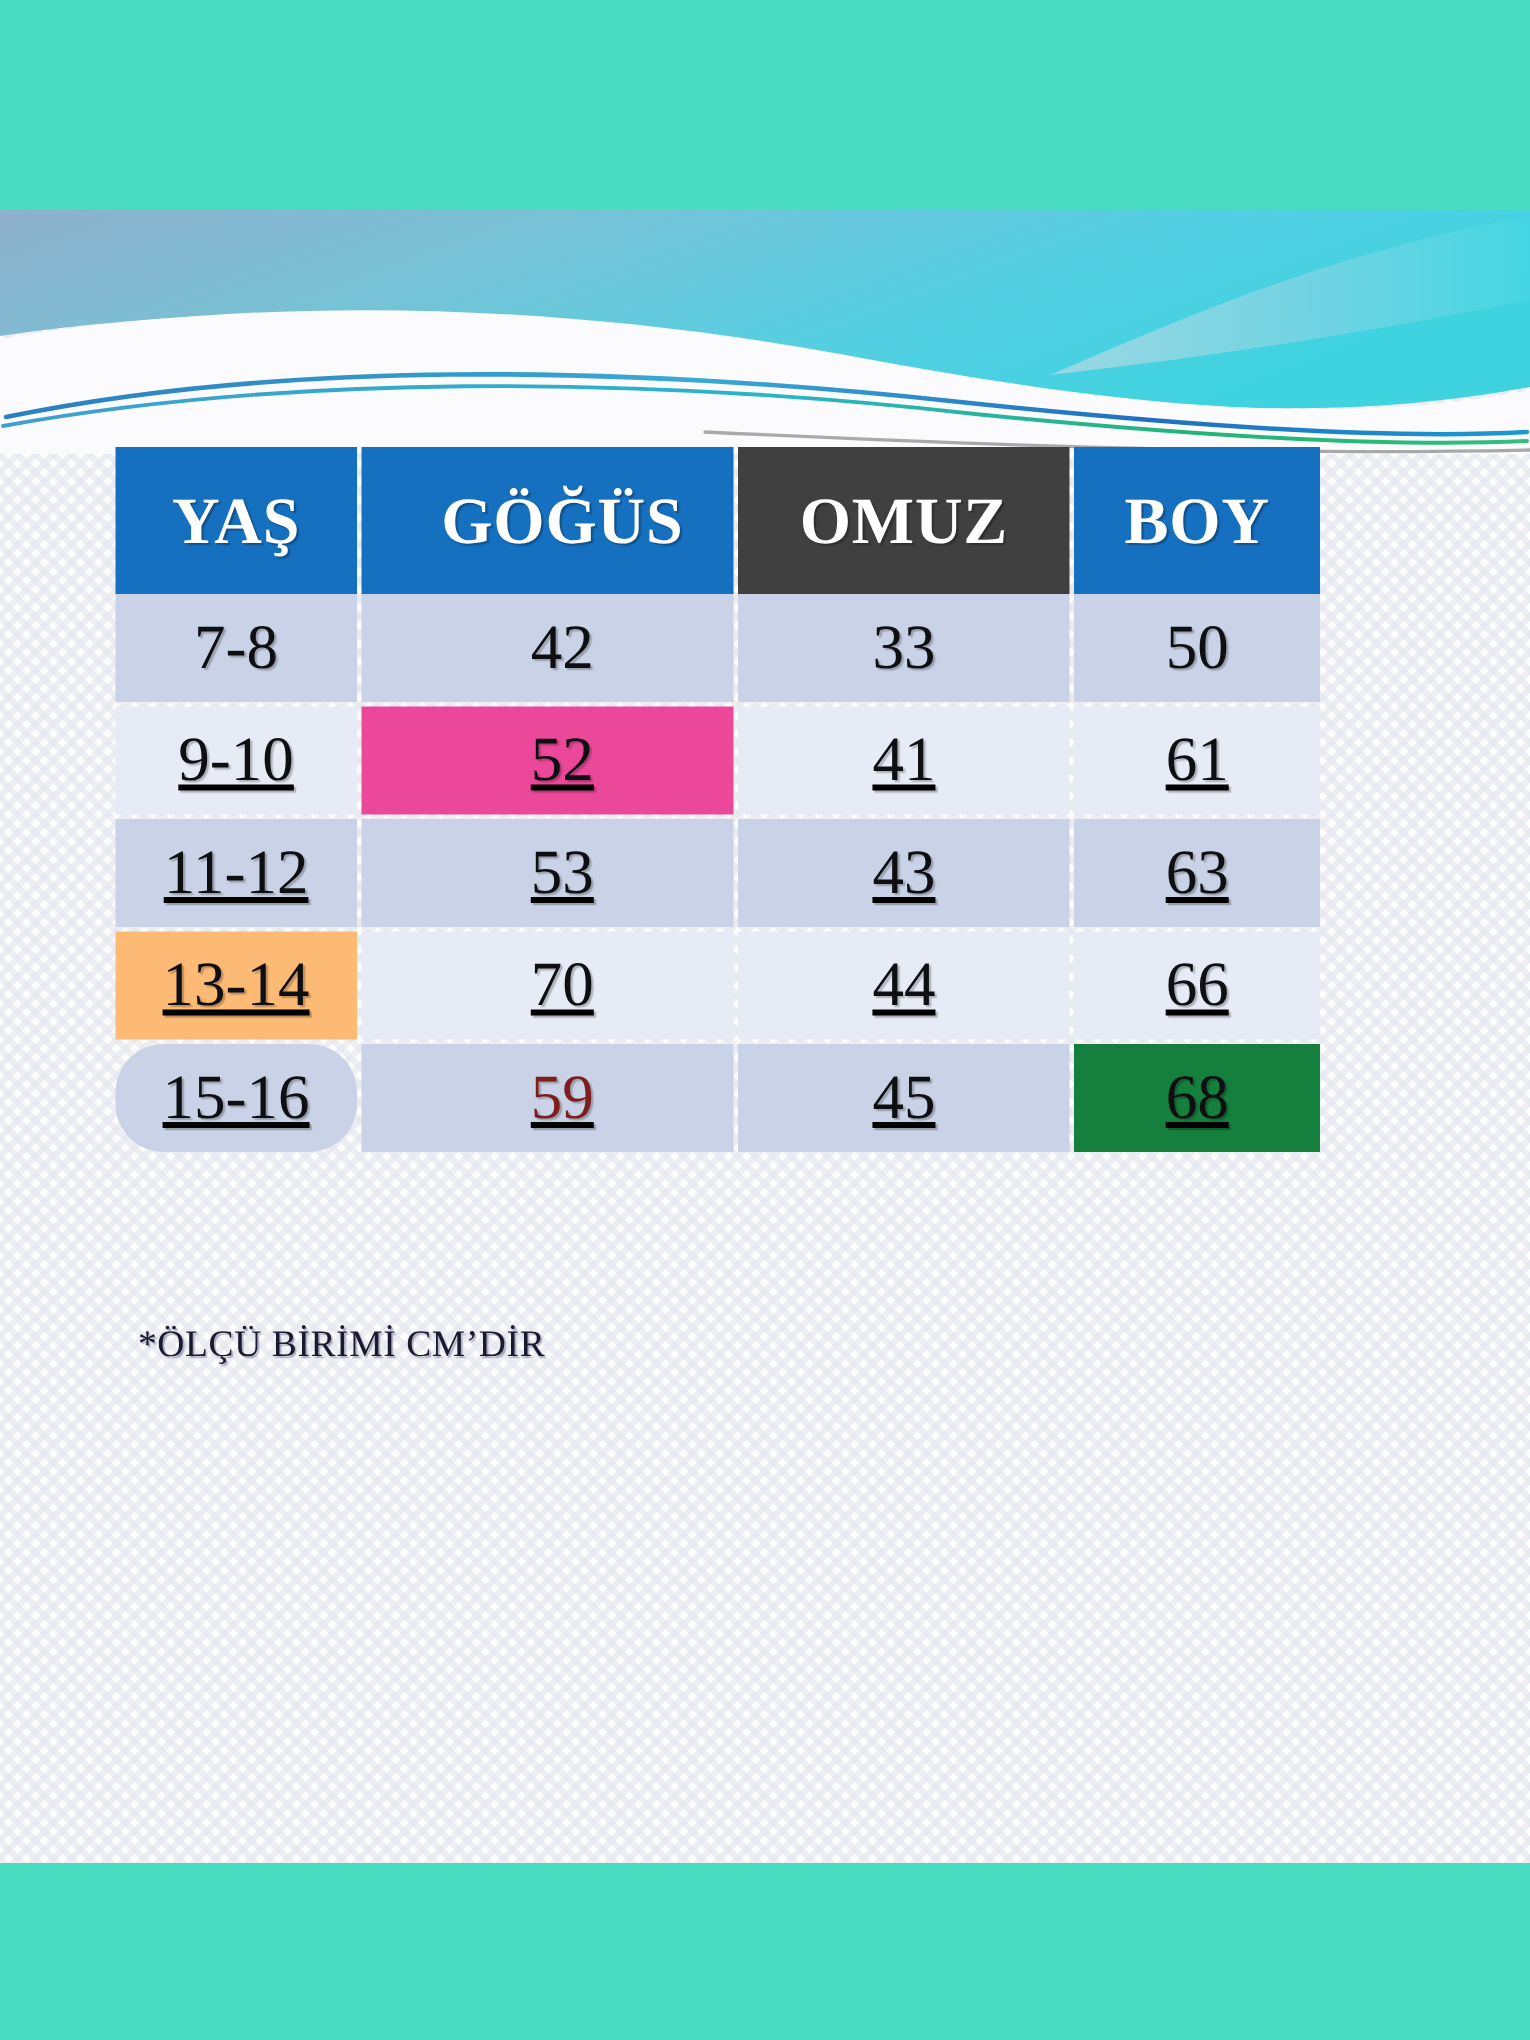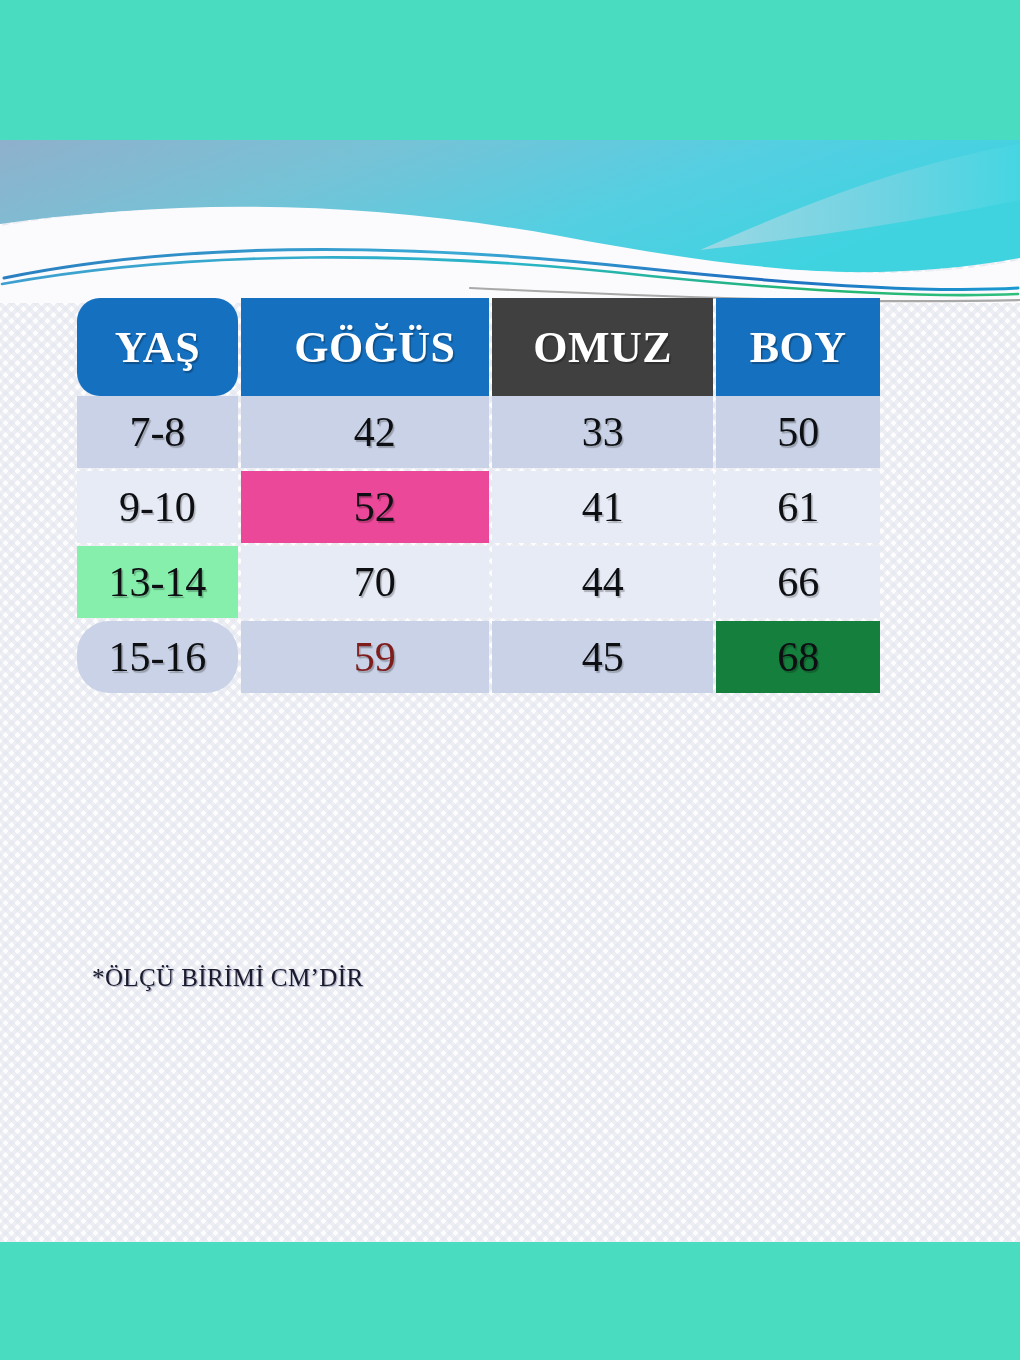--- a/index.html
+++ b/index.html
@@ -76,21 +76,21 @@
   .thead .tcell {
     background: #1570c0;
     color: #ffffff;
     height: 98px;
     font-size: 44px;
     font-weight: 700;
     letter-spacing: .5px;
     text-shadow: 1.5px 1.5px 1px rgba(0,0,0,.28);
   }
 
-  .trow + .trow { margin-top: 3px; }
+  .trow + .trow { margin-top: 3px; text-decoration: underline; }
 
   .tcell {
     display: flex;
     align-items: center;
     justify-content: center;
     box-sizing: border-box;
     height: 72px;
     font-size: 42px;
     color: #0d0f12;
     text-shadow: 1.5px 1.5px 1px rgba(0,0,0,.25);
@@ -105,21 +105,21 @@
   .row-dark  .tcell { background: #c9d2e6; }
   .row-light .tcell { background: #e7ebf6; }
 
   
   .tbody .tcell { font-variant-numeric: oldstyle-nums; }
 
   
   .footnote {
     position: absolute;
     left: 92px;
-    top: 964px;
+    top: 883px;
     z-index: 4;
     font-size: 25px;
     letter-spacing: .4px;
     color: #1a1a2e;
     text-shadow: 1.2px 1.2px .8px rgba(40,40,90,.35);
     white-space: nowrap;
   }
 </style>
 </head>
 <body>
@@ -168,21 +168,21 @@
 
       <path d="M2,146 C190,112 420,112 650,138 C810,154 930,160 1018,156" fill="none" stroke="url(#gLine2)" stroke-width="2.6" stroke-linecap="round"></path>
 
       <path d="M470,150 C640,158 840,166 1020,162" fill="none" stroke="#9a9a9a" stroke-width="2.2" stroke-linecap="round" opacity="0.85"></path>
     </svg>
   </div>
 
   <div class="table">
 
     <div class="trow thead">
-      <div class="tcell col-0" style="background: rgb(21, 112, 192); border-radius: 23px;">YAŞ</div>
+      <div class="tcell col-0" style="background: rgb(21, 112, 192);">YAŞ</div>
       <div class="tcell col-1" style="background: rgb(21, 112, 192);">GÖĞÜS</div>
       <div class="tcell col-2" style="background: #404040;">OMUZ</div>
       <div class="tcell col-3" style="background: rgb(21, 112, 192);">BOY</div>
     </div>
 
     <div class="tbody">
 
       <div class="trow row-dark">
         <div class="tcell col-0" style="background: rgb(201, 210, 230); color: rgb(13, 15, 18);">7-8</div>
         <div class="tcell col-1" style="background: rgb(201, 210, 230); color: rgb(13, 15, 18);">42</div>
@@ -190,23 +190,29 @@
         <div class="tcell col-3" style="background: rgb(201, 210, 230); color: rgb(13, 15, 18);">50</div>
       </div>
 
       <div class="trow row-light">
         <div class="tcell col-0" style="background: rgb(231, 235, 246); color: rgb(13, 15, 18);">9-10</div>
         <div class="tcell col-1" style="background: #ec4899; color: rgb(13, 15, 18);">52</div>
         <div class="tcell col-2" style="background: rgb(231, 235, 246); color: rgb(13, 15, 18);">41</div>
         <div class="tcell col-3" style="background: rgb(231, 235, 246); color: rgb(13, 15, 18);">61</div>
       </div>
 
+      <div class="trow row-dark">
+        <div class="tcell col-0" style="background: rgb(201, 210, 230); color: rgb(13, 15, 18);">11-12</div>
+        <div class="tcell col-1" style="background: rgb(201, 210, 230); color: rgb(13, 15, 18);">53</div>
+        <div class="tcell col-2" style="background: rgb(201, 210, 230); color: rgb(13, 15, 18);">43</div>
+        <div class="tcell col-3" style="background: rgb(201, 210, 230); color: rgb(13, 15, 18);">63</div>
+      </div>
 
       <div class="trow row-light">
-        <div class="tcell col-0" style="background: #86efac; color: rgb(13, 15, 18);">13-14</div>
+        <div class="tcell col-0" style="background: #fdba74; color: rgb(13, 15, 18);">13-14</div>
         <div class="tcell col-1" style="background: rgb(231, 235, 246); color: rgb(13, 15, 18);">70</div>
         <div class="tcell col-2" style="background: rgb(231, 235, 246); color: rgb(13, 15, 18);">44</div>
         <div class="tcell col-3" style="background: rgb(231, 235, 246); color: rgb(13, 15, 18);">66</div>
       </div>
 
       <div class="trow row-dark">
         <div class="tcell col-0" style="background: rgb(201, 210, 230); color: rgb(13, 15, 18); border-radius: 32px;">15-16</div>
         <div class="tcell col-1" style="background: rgb(201, 210, 230); color: #7f1d1d;">59</div>
         <div class="tcell col-2" style="background: rgb(201, 210, 230); color: rgb(13, 15, 18);">45</div>
         <div class="tcell col-3" style="background: #15803d; color: rgb(13, 15, 18);">68</div>

